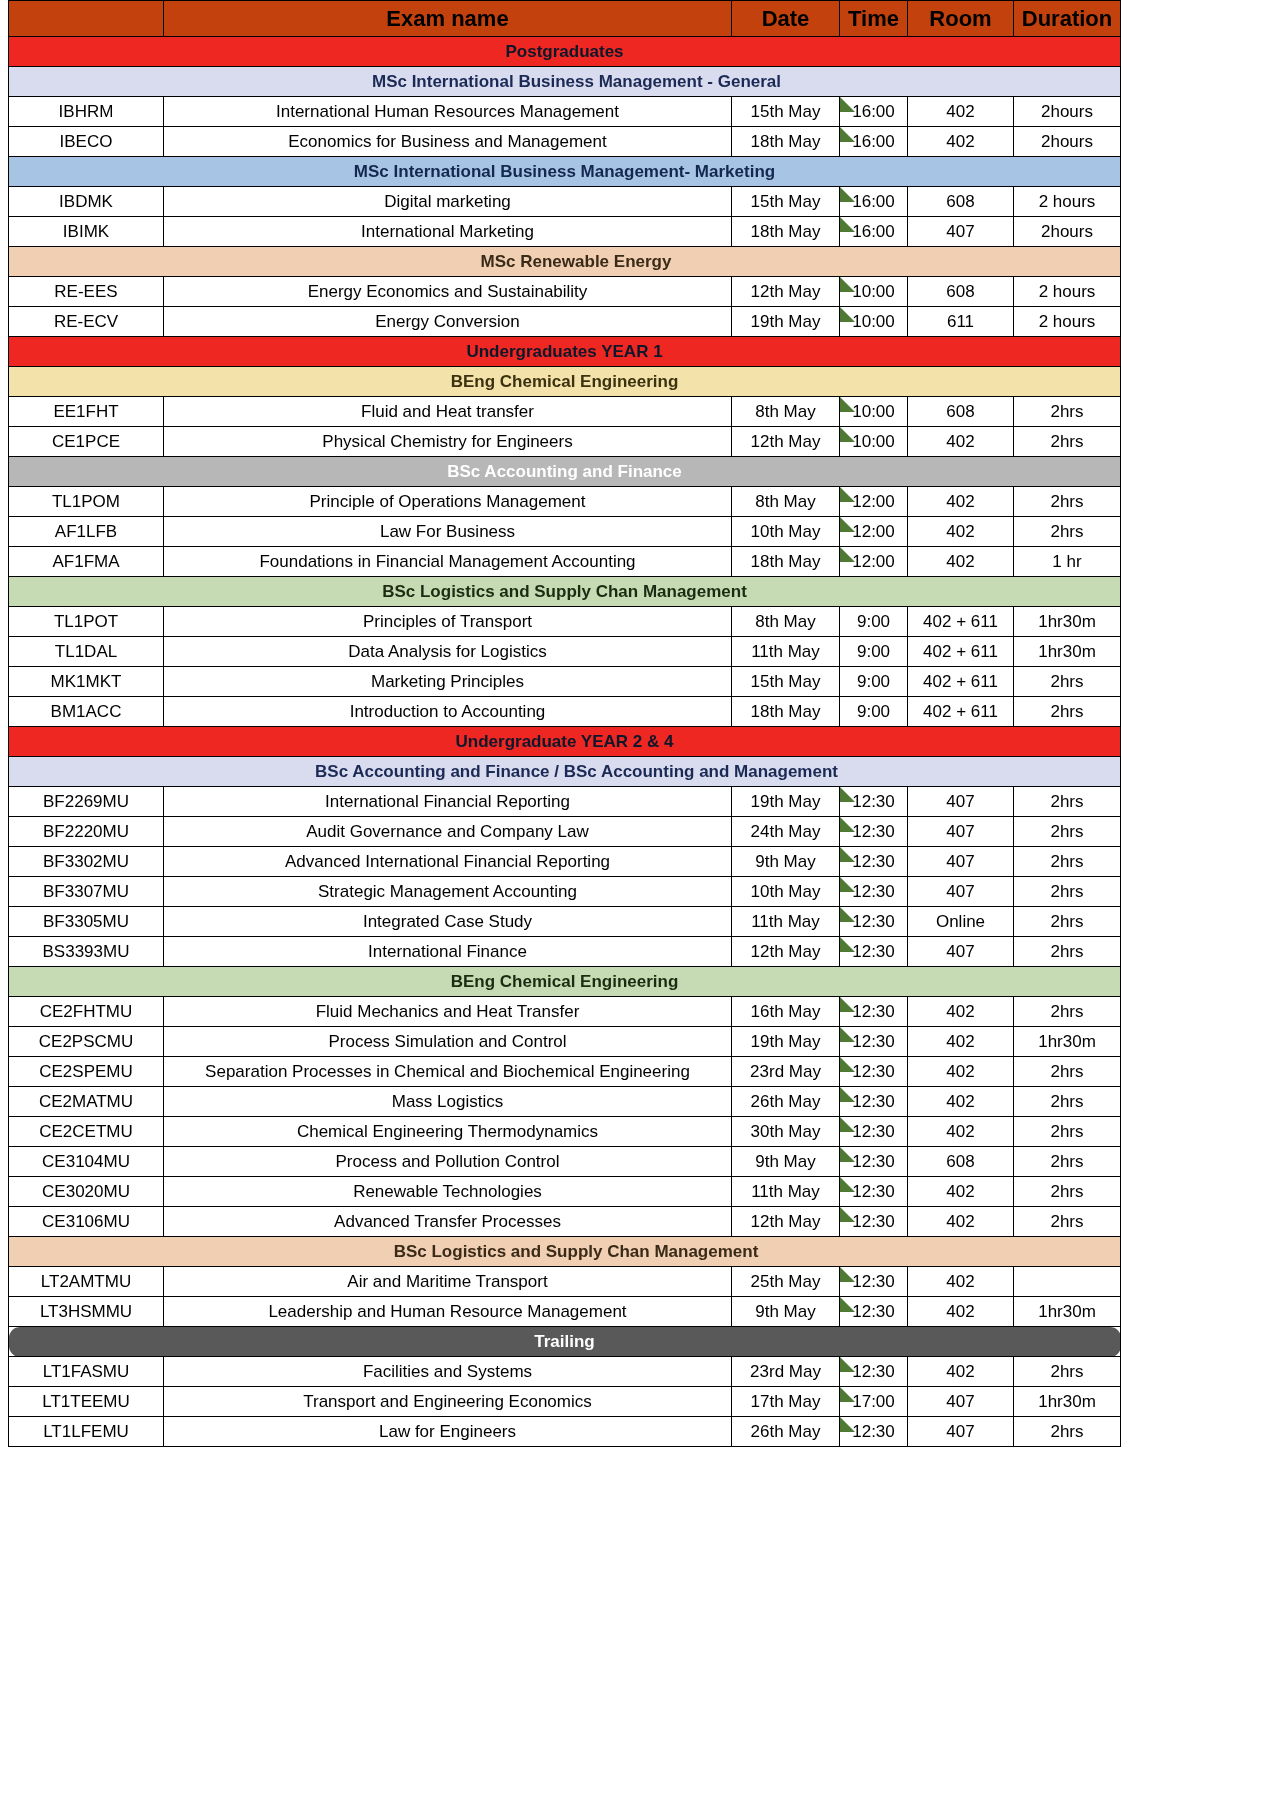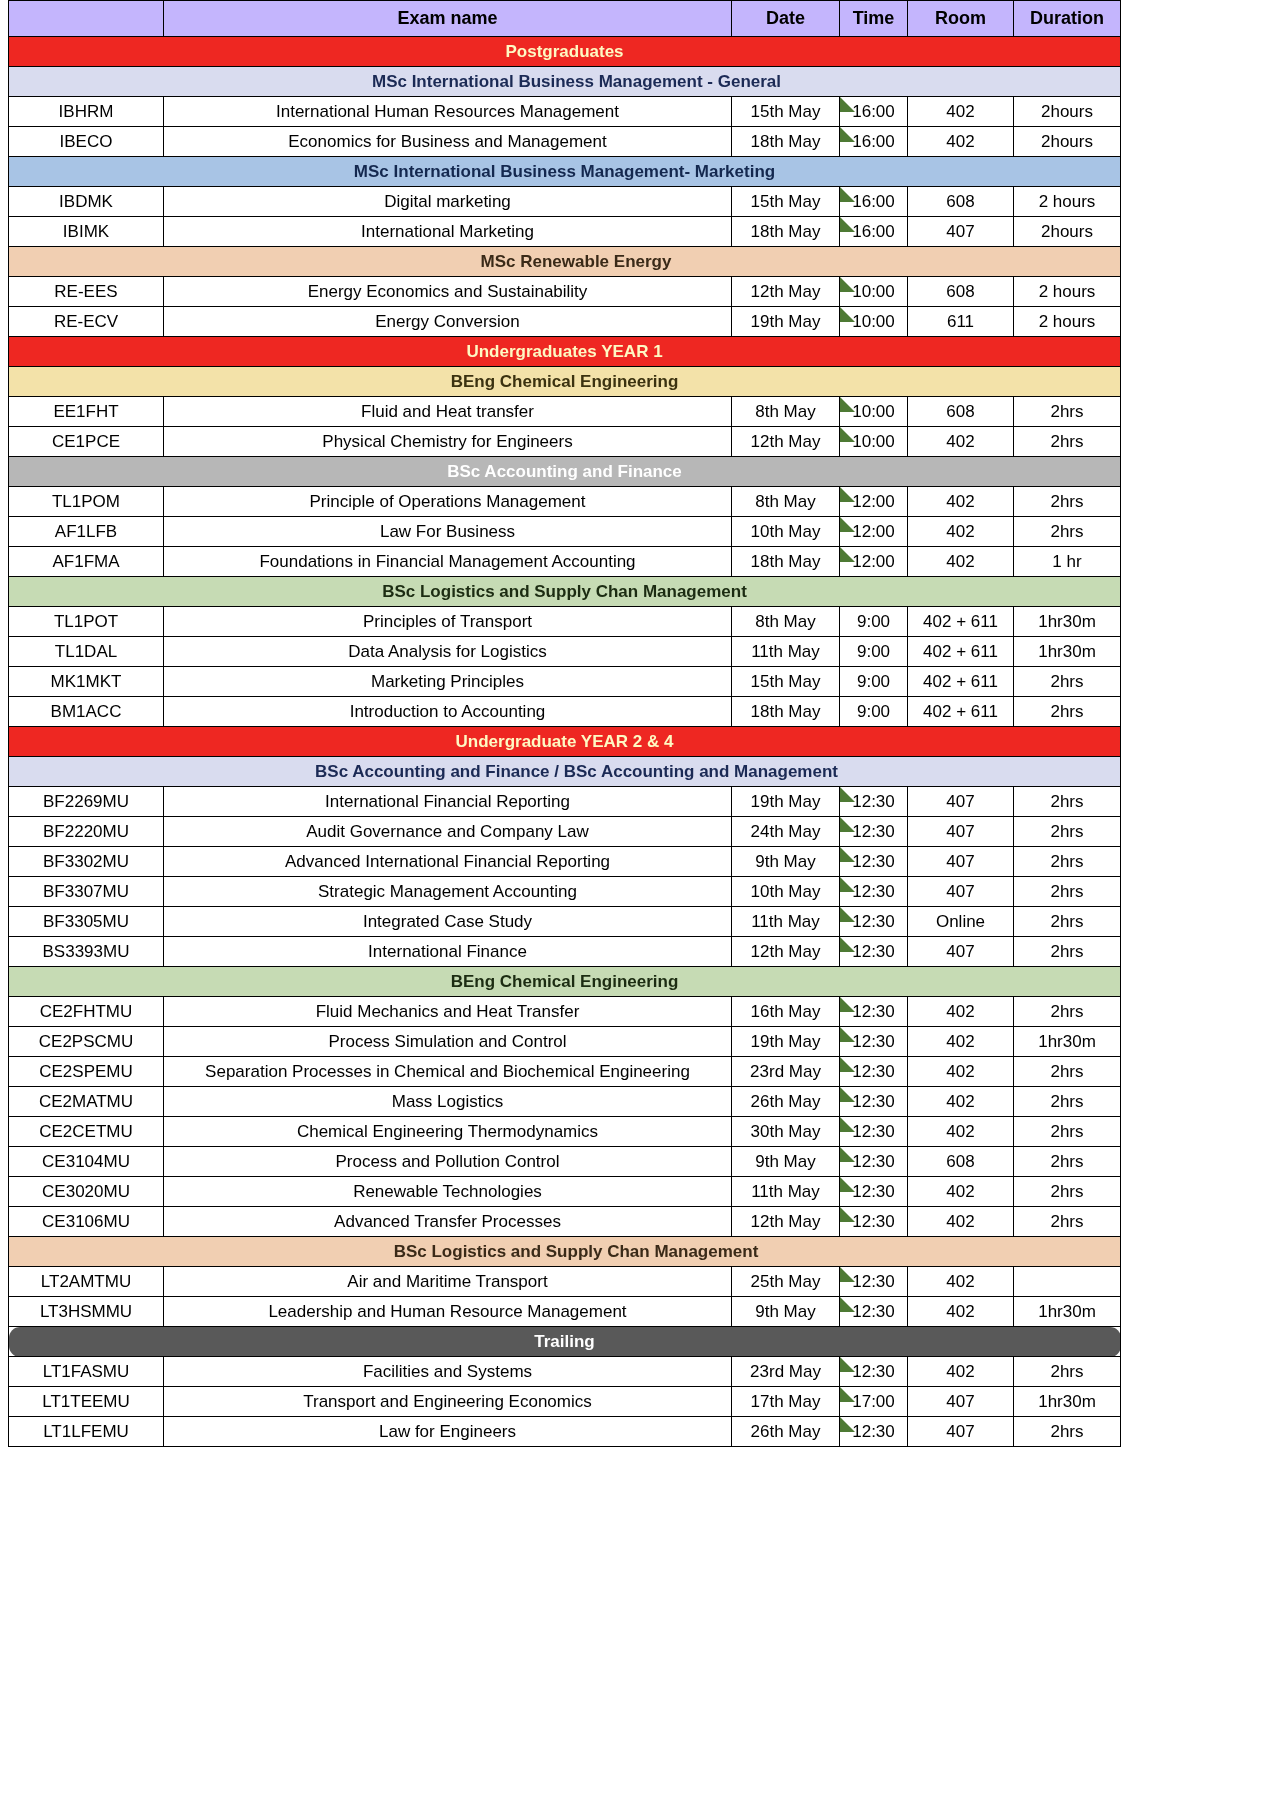--- a/index.html
+++ b/index.html
@@ -35,38 +35,38 @@
   }
   col.c-code   { width: 155px; }
   col.c-name   { width: 568px; }
   col.c-date   { width: 108px; }
   col.c-time   { width: 68px; }
   col.c-room   { width: 106px; }
   col.c-dur    { width: 107px; }
 
   
   tr.header-row th {
-    background: #c4b5fd;
+    background: #c2410c;
     font-weight: bold;
     height: 36px;
-    font-size: 18px;
+    font-size: 22px;
   }
   th.blank-head {
     background: #bfbfbf;
   }
 
   
   td.banner {
     font-weight: bold;
     height: 32px;
     font-size: 17.5px;
   }
   td.banner.red {
     background: #ee2722;
-    color: #fef9c3;
+    color: #0f172a;
   }
   td.banner.lavender {
     background: #d9dcef;
     color: #1b2a55;
     padding-left: 24px;
   }
   td.banner.blue {
     background: #a8c4e5;
     color: #14284f;
     margin-left: 16px;

